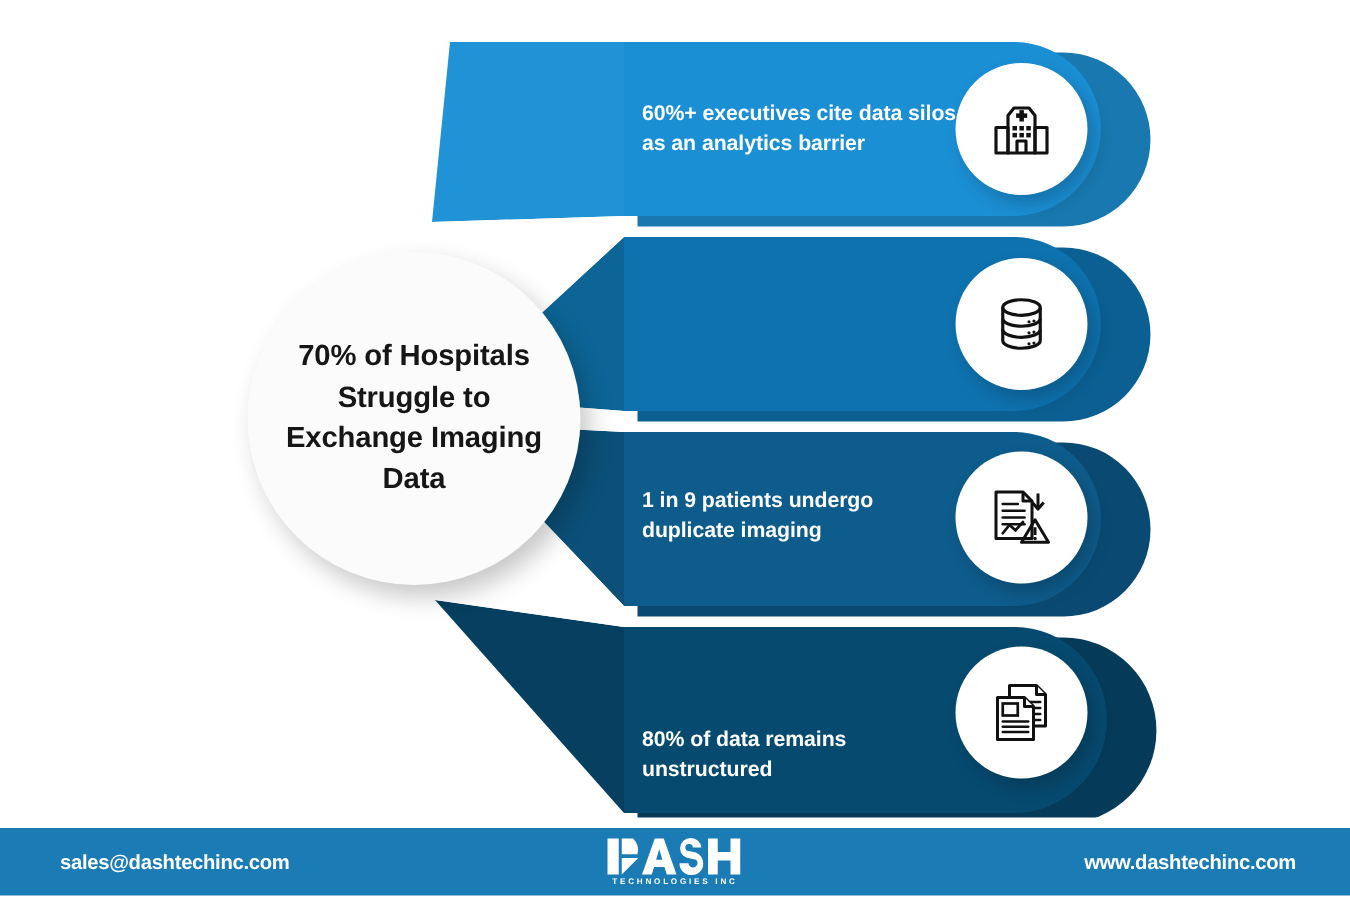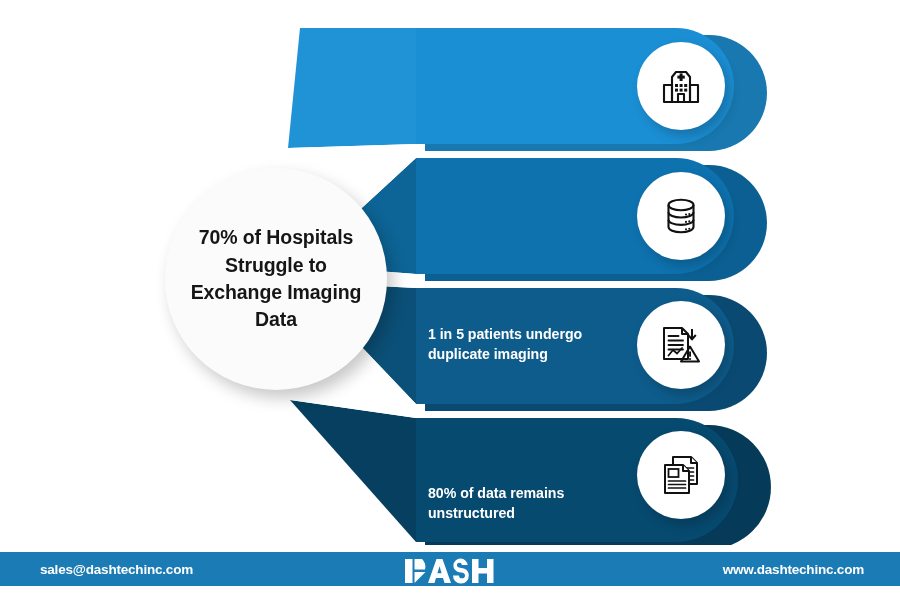--- a/index.html
+++ b/index.html
@@ -101,21 +101,21 @@
   .icon-circle.c4 { top: 431px; }
 
   .icon-circle svg { display: block; }
 
   
   .footer {
     position: absolute;
     left: 0;
     top: 552px;
     width: 900px;
-    height: 34px;
+    height: 45px;
     background: #1B7BB5;
     display: flex;
     align-items: center;
     z-index: 8;
     padding-left: 16px;
   }
 
   .footer-email {
     position: absolute;
     left: 40px;
@@ -179,21 +179,22 @@
       <path d="M 288 148 L 416 144 L 416 158 L 300 265 Z" fill="#ffffff"></path>
       <path d="M 300 265 L 416 274 L 416 288 L 300 282 Z" fill="#ffffff"></path>
       <path d="M 300 282 L 416 404 L 416 418 L 290 400 Z" fill="#ffffff"></path>
     </svg>
   </div>
 
   <div class="center-circle">
     <div class="center-circle-text">70% of Hospitals Struggle to Exchange Imaging Data</div>
   </div>
 
-  <div class="bar-text b3">1 in 5 patients undergo duplicate imaging</div>
+  <div class="bar-text b1">60%+ executives cite data silos as an analytics barrier</div>
+  <div class="bar-text b3">1 in 9 patients undergo duplicate imaging</div>
   <div class="bar-text b4">80% of data remains unstructured</div>
 
   <div class="icon-circle c1">
     <svg width="46" height="46" viewBox="0 0 46 46">
       <g fill="none" stroke="#111111" stroke-width="2.1" stroke-linejoin="round">
         <path d="M14 14 L14 39 L32 39 L32 14 L28 9 L18 9 Z"></path>
         <path d="M6 22 L14 22 L14 39 L6 39 Z"></path>
         <path d="M32 22 L40 22 L40 39 L32 39 Z"></path>
         <path d="M20 39 L20 31 L26 31 L26 39"></path>
       </g>

